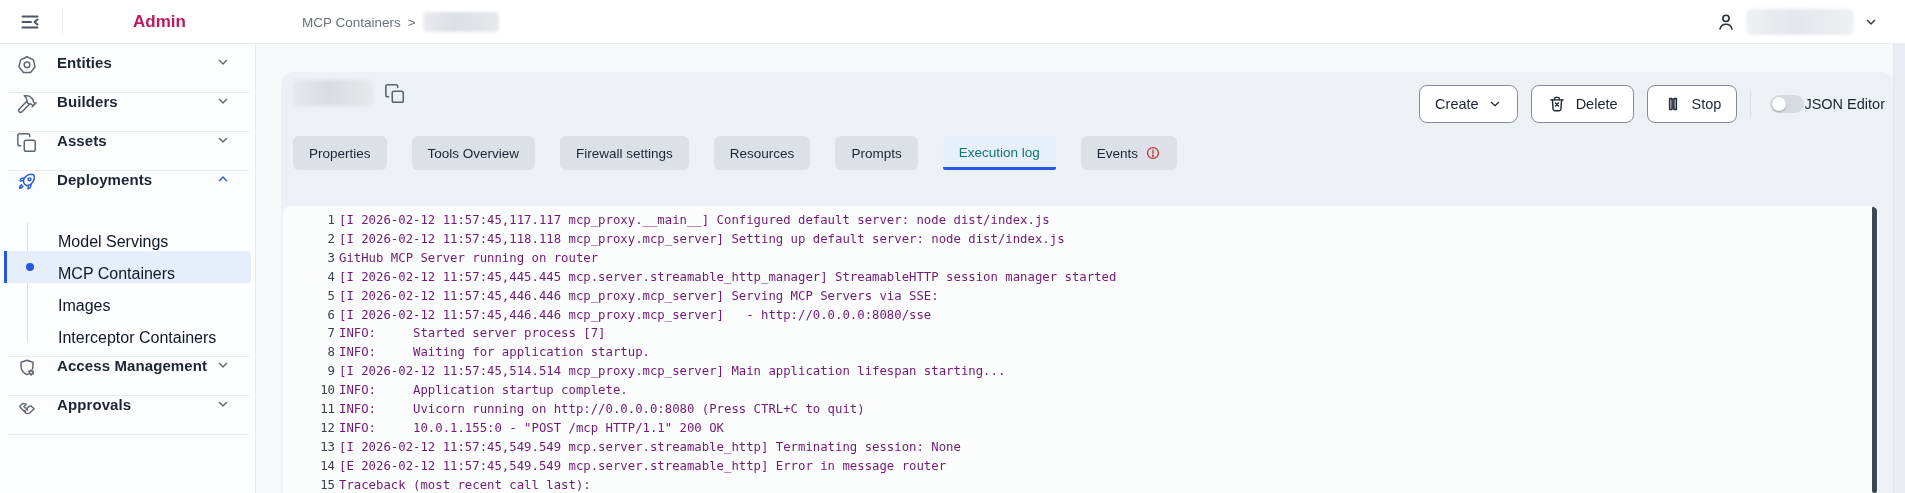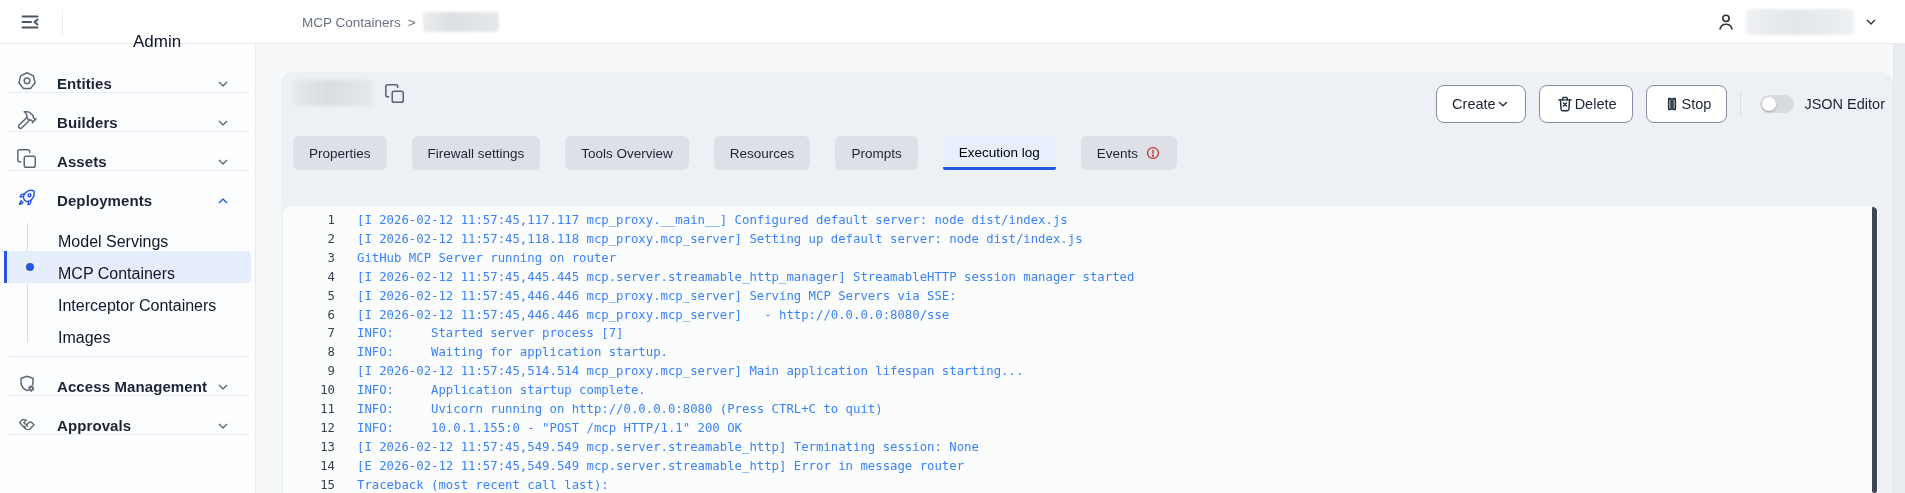--- a/index.html
+++ b/index.html
@@ -5,34 +5,34 @@
   * { margin:0; padding:0; box-sizing:border-box; }
   html,body { width:1905px; height:493px; overflow:hidden;
     font-family:"Liberation Sans", sans-serif; background:#f7f8fa; color:#1b2433; }
 
   
   .topbar { position:absolute; left:0; top:0; width:1905px; height:44px;
     background:#ffffff; border-bottom:1px solid #e7eaee; z-index:6; }
   .collapse-btn { position:absolute; left:18px; top:10px; width:24px; height:24px; cursor:pointer; }
   .topbar-vdiv { position:absolute; left:62px; top:9px; width:1px; height:26px; background:#eceef2; }
   .app-title { position:absolute; left:133px; top:0; height:44px; line-height:44px;
-    font-size:17px; font-weight:400; color:#0f172a;margin-top:20px; }
+    font-size:17px; font-weight:700; color:#be185d; }
   .breadcrumb { position:absolute; left:302px; top:0; height:44px; display:flex;
     align-items:center; gap:7px; font-size:13.5px; color:#69727f; }
   .crumb-blob { width:76px; height:20px; border-radius:4px; filter:blur(1.5px);
     background:linear-gradient(90deg,#e9ebee,#dcdfe3 40%,#e6e8eb); }
   .user-area { position:absolute; right:26px; top:0; height:44px; display:flex;
     align-items:center; gap:9px; }
   .user-blob { width:108px; height:26px; border-radius:5px; filter:blur(1.5px);
     background:linear-gradient(90deg,#eef0f2,#e3e6ea 45%,#eef0f2); }
 
   
   .sidebar { position:absolute; left:0; top:44px; width:256px; height:449px;
     background:#fcfdfe; border-right:1px solid #e7eaee; padding-top:10px; z-index:5; }
-  .nav-item { height:38px; display:flex; align-items:flex-end; padding:0 24px 0 16px; cursor:pointer; }
+  .nav-item { height:38px; display:flex; align-items:flex-start; padding:0 24px 0 16px; cursor:pointer; }
   .nav-icon { width:22px; height:22px; margin-right:19px; flex:0 0 auto; display:flex; }
   .nav-label { font-size:15px; font-weight:700; color:#1c2536; flex:1 1 auto;
     white-space:nowrap; letter-spacing:.1px; }
   .nav-chev { width:16px; height:16px; flex:0 0 auto; display:flex; }
   .nav-div { height:1px; background:#e9ebef; margin:0 6px 0 8px; }
   .sub-list { position:relative; padding:10px 0 9px 0; }
   .tree-line { position:absolute; left:27px; top:14px; bottom:14px; width:1px; background:#d9dde3; }
   .sub-item { position:relative; height:32px; margin-left:4px; margin-right:4px;
     display:flex; align-items:flex-end; padding-left:54px; font-size:16px;
     color:#0f172a; cursor:pointer; }
@@ -49,49 +49,49 @@
     background:#edf0f4; border-radius:12px 12px 0 0; z-index:3; }
   .title-blob { position:absolute; left:12px; top:8px; width:80px; height:26px;
     border-radius:5px; filter:blur(1.5px);
     background:linear-gradient(90deg,#e6e8eb,#d9dce0 45%,#e6e8eb); }
   .copy-btn { position:absolute; left:103px; top:11px; width:22px; height:22px; cursor:pointer; }
 
   
   .toolbar { position:absolute; right:8px; top:13px; height:38px; display:flex;
     align-items:center; gap:13px; }
   .btn { height:38px; background:#ffffff; border:1px solid #848d9c; border-radius:8px;
-    display:flex; align-items:center; padding:0 15px; font-size:14.5px;
+    display:flex; align-items:center; gap:9px; padding:0 15px; font-size:14.5px;
     font-weight:500; color:#1b2433; cursor:pointer; }
   .btn-icon { width:20px; height:20px; display:flex; }
   .chev14 { width:14px; height:14px; display:flex; }
   .toolbar-div { width:1px; height:26px; background:#d9dde3; }
-  .toggle-wrap { display:flex; align-items:center; gap:10px; padding-left:6px; }
+  .toggle-wrap { display:flex; align-items:center; padding-left:6px; }
   .toggle { width:34px; height:18px; border-radius:9px; background:#d7dbe0;
     position:relative; cursor:pointer; }
   .toggle-knob { position:absolute; left:2px; top:2px; width:14px; height:14px;
     border-radius:50%; background:#ffffff; box-shadow:0 1px 2px rgba(0,0,0,.28); }
   .toggle-label { font-size:14.5px; color:#1b2433; }
 
   
   .tabs { position:absolute; left:12px; top:64px; display:flex; gap:25px; }
   .tab { height:34px; background:#dde1e7; border-radius:6px; display:flex;
     align-items:center; gap:7px; padding:0 16px; font-size:13.5px; color:#1b2434;
     cursor:pointer; white-space:nowrap; }
-  .tab.active { background:#e7eefc; color:#000000; border-bottom:3px solid #2458e0;
+  .tab.active { background:#e7eefc; color:#0f766e; border-bottom:3px solid #2458e0;
     border-radius:6px 6px 2px 2px; padding-top:2px; }
   .warn-icon { width:16px; height:16px; display:flex; }
 
   
   .log { position:absolute; left:2px; top:134px; right:15px; bottom:0;
     background:#fbfcfc; border-radius:8px 8px 0 0; overflow:hidden; }
   .log-inner { padding-top:5px; }
   .log-line { display:flex; line-height:18.9px;
     font-family:"DejaVu Sans Mono", monospace; font-size:12.3px; }
   .log-num { width:52px; text-align:right; color:#39414f; flex:0 0 auto; }
-  .log-text { margin-left:22px; color:#3b82f6; white-space:pre; }
+  .log-text { margin-left:4px; color:#701a75; white-space:pre; }
   .log-thumb { position:absolute; right:1px; top:0; bottom:0; width:5px;
     background:#3e4654; border-radius:3px; cursor:pointer; }
 
   svg { display:block; width:100%; height:100%; }
 </style>
 </head>
 <body>
 
 <div class="topbar">
   <div class="collapse-btn">
@@ -197,24 +197,24 @@
   <div class="sub-list">
     <div class="tree-line"></div>
     <div class="sub-item">
       <span>Model Servings</span>
     </div>
     <div class="sub-item active">
       <span class="sub-dot"></span>
       <span>MCP Containers</span>
     </div>
     <div class="sub-item">
+      <span>Images</span>
+    </div>
+    <div class="sub-item">
       <span>Interceptor Containers</span>
-    </div>
-    <div class="sub-item">
-      <span>Images</span>
     </div>
   </div>
   <div class="nav-div"></div>
 
   <div class="nav-item">
     <span class="nav-icon">
       <svg viewBox="0 0 24 24" fill="none" stroke="#5c6673" stroke-width="1.6" stroke-linecap="round" stroke-linejoin="round">
         <path d="M12 3.5 18.5 5.7v4.6c0 4.2-2.7 7-6.5 8.9-3.8-1.9-6.5-4.7-6.5-8.9V5.7z"></path>
         <circle cx="16.5" cy="17" r="3.4" fill="#fcfdfe" stroke="none"></circle>
         <circle cx="16.5" cy="17" r="1.9"></circle>
@@ -296,24 +296,24 @@
       </div>
       <span class="toggle-label">JSON Editor</span>
     </div>
   </div>
 
   <div class="tabs">
     <div class="tab">
       <span>Properties</span>
     </div>
     <div class="tab">
+      <span>Tools Overview</span>
+    </div>
+    <div class="tab">
       <span>Firewall settings</span>
-    </div>
-    <div class="tab">
-      <span>Tools Overview</span>
     </div>
     <div class="tab">
       <span>Resources</span>
     </div>
     <div class="tab">
       <span>Prompts</span>
     </div>
     <div class="tab active">
       <span>Execution log</span>
     </div>

